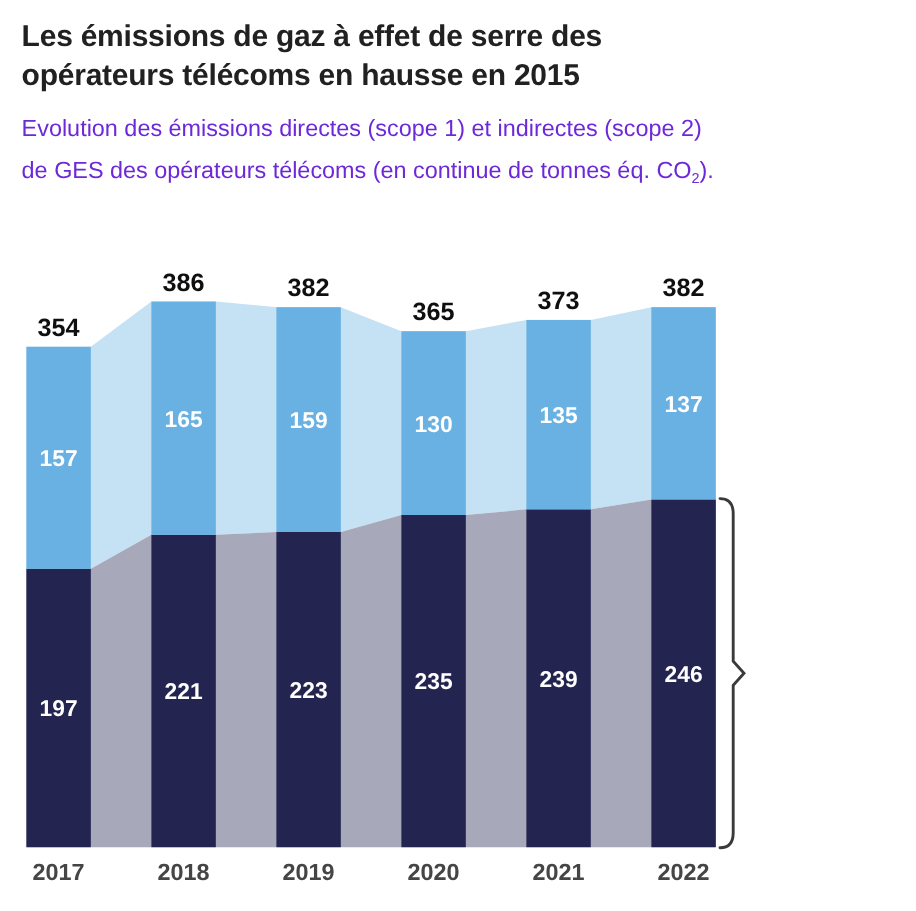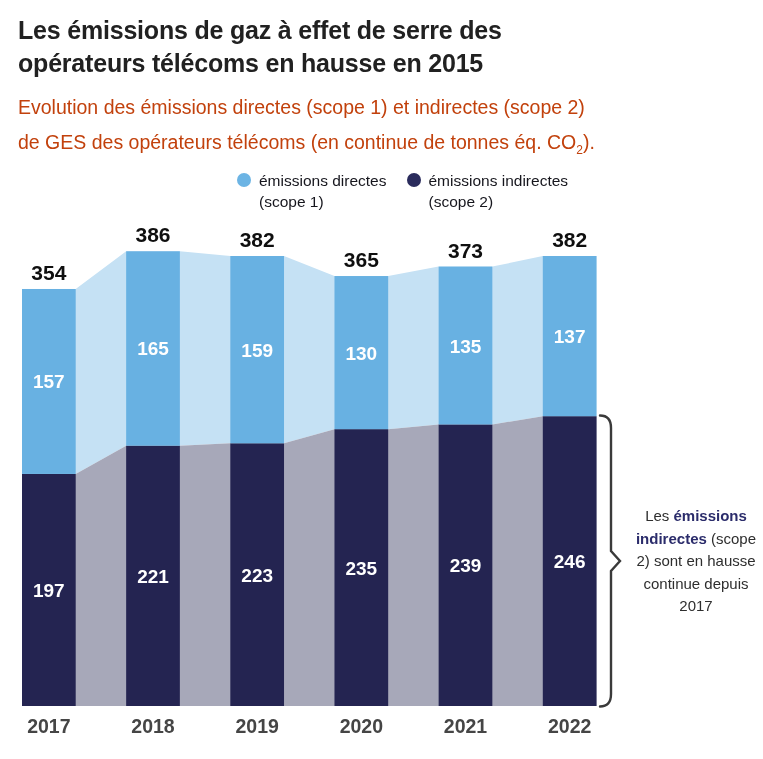--- a/index.html
+++ b/index.html
@@ -11,21 +11,21 @@
 
   .title {
     position:absolute; left:18px; top:14px; margin:0; width:700px;
     font-size:25px; font-weight:bold; color:#212121; line-height:33px;
     letter-spacing:-0.2px;
   }
   .title .line { display:block; }
 
   .subtitle {
     position:absolute; left:18px; top:90px; margin:0; width:710px;
-    font-size:19.5px; color:#c2410c; line-height:35px; font-weight:normal;
+    font-size:19.5px; color:#6d28d9; line-height:35px; font-weight:normal;
   }
   .subtitle .line { display:block; }
   .subtitle sub { font-size:12px; }
 
   .legend {
     position:absolute; left:237px; top:170px; display:flex; gap:20px;
     font-size:15.5px; color:#16161d; line-height:21px;
   }
   .legend-item { display:flex; align-items:flex-start; }
   .legend-dot {
@@ -53,36 +53,20 @@
   <h1 class="title">
     <span class="line">Les émissions de gaz à effet de serre des</span>
     <span class="line">opérateurs télécoms en hausse en 2015</span>
   </h1>
 
   <p class="subtitle">
     <span class="line">Evolution des émissions directes (scope 1) et indirectes (scope 2)</span>
     <span class="line"><span>de GES des opérateurs télécoms (en continue de tonnes éq. CO</span><sub>2</sub><span>).</span></span>
   </p>
 
-  <div class="legend">
-    <div class="legend-item">
-      <span class="legend-dot" style="background: rgb(108, 180, 228);"></span>
-      <span class="legend-label">
-        <span class="line">émissions directes</span>
-        <span class="line">(scope 1)</span>
-      </span>
-    </div>
-    <div class="legend-item">
-      <span class="legend-dot" style="background: rgb(42, 43, 92);"></span>
-      <span class="legend-label">
-        <span class="line">émissions indirectes</span>
-        <span class="line">(scope 2)</span>
-      </span>
-    </div>
-  </div>
 
   <div class="chart-canvas" id="chart-canvas"><svg width="763" height="759" viewBox="0 0 763 759" xmlns="http://www.w3.org/2000/svg">
         <polygon points="22,288.988 75.7,288.988 126.16,251.29200000000003 179.86,251.29200000000003 230.32,256.004 284.02,256.004 334.48,276.03000000000003 388.18,276.03000000000003 438.64,266.60600000000005 492.34,266.60600000000005 542.8,256.004 596.5,256.004 596.5,416.212 542.8,416.212 492.34,424.458 438.64,424.458 388.18,429.17 334.48,429.17 284.02,443.30600000000004 230.32,443.30600000000004 179.86,445.66200000000003 126.16,445.66200000000003 75.7,473.934 22,473.934" fill="#c5e1f4"></polygon>
         <polygon points="22,473.934 75.7,473.934 126.16,445.66200000000003 179.86,445.66200000000003 230.32,443.30600000000004 284.02,443.30600000000004 334.48,429.17 388.18,429.17 438.64,424.458 492.34,424.458 542.8,416.212 596.5,416.212 596.5,706 22,706" fill="#a7a8b9"></polygon>
         <rect x="22" y="473.934" width="53.7" height="232.06599999999997" fill="#242451"></rect>
         <rect x="22" y="288.988" width="53.7" height="184.94600000000003" fill="#68b1e2"></rect>
         <text x="48.85" y="279.988" text-anchor="middle" font-size="21" fill="#0f0f0f">354</text>
         <text x="48.85" y="388.461" text-anchor="middle" font-size="19" fill="#ffffff">157</text>
         <text x="48.85" y="596.967" text-anchor="middle" font-size="19" fill="#ffffff">197</text>
         <text x="48.85" y="733" text-anchor="middle" font-size="19.5" fill="#454545">2017</text>
@@ -115,15 +99,14 @@
         <text x="569.65" y="247.00400000000002" text-anchor="middle" font-size="21" fill="#0f0f0f">382</text>
         <text x="569.65" y="343.108" text-anchor="middle" font-size="19" fill="#ffffff">137</text>
         <text x="569.65" y="568.106" text-anchor="middle" font-size="19" fill="#ffffff">246</text>
         <text x="569.65" y="733" text-anchor="middle" font-size="19.5" fill="#454545">2022</text>
       </svg></div>
 
   <svg class="bracket" width="32" height="302" viewBox="0 0 32 302">
     <path id="bracket-path" d="M 6 4.5 Q 17 4.5 17 17 L 17 140 L 26 150 L 17 160 L 17 283 Q 17 295.5 6 295.5" fill="none" stroke="#3a3a3a" stroke-width="2.4" stroke-linecap="round"></path>
   </svg>
 
-  <div class="annotation"><span>Les </span><b class="ann-bold" style="color: rgb(43, 44, 107);">émissions indirectes</b><span> (scope 2) sont en hausse continue depuis 2017</span></div>
 
 </div>
 
 </body></html>

